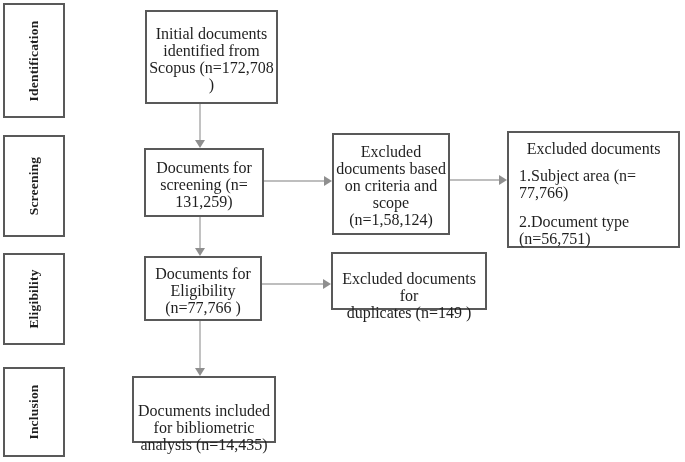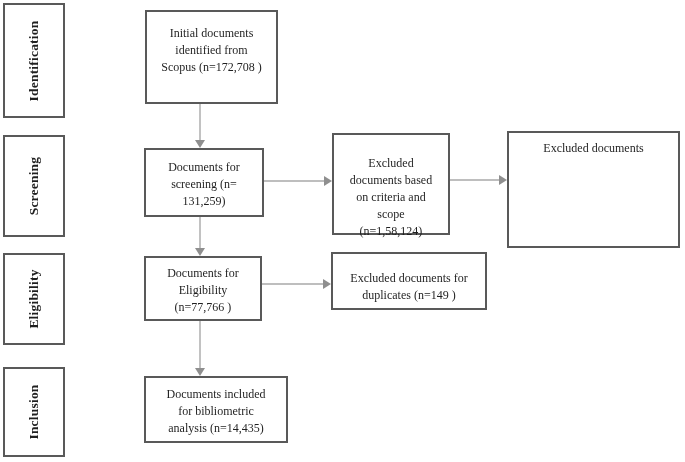--- a/index.html
+++ b/index.html
@@ -42,30 +42,30 @@
     transform: rotate(-90deg);
     white-space: nowrap;
     font-weight: bold;
     font-size: 13.5px;
     letter-spacing: 0.2px;
   }
   .flow-box {
     position: absolute;
     border: 2px solid var(--box-border);
     background: var(--bg);
-    font-size: 12px;
+    font-size: 16px;
     line-height: 17px;
     text-align: center;
   }
   .box-text { display: block; white-space: pre-line; }
   .box-initial    { left: 145px; top: 10px;  width: 133px; height: 94px;  padding-top: 13px; }
   .box-screening  { left: 144px; top: 148px; width: 120px; height: 69px;  padding-top: 9px; }
   .box-eligibility{ left: 144px; top: 256px; width: 118px; height: 65px;  padding-top: 7px; }
-  .box-included   { left: 144px; top: 376px; width: 144px; height: 67px;  padding-top: 8px; }
-  .box-criteria   { left: 332px; top: 133px; width: 118px; height: 102px; padding-top: 20px; }
+  .box-included   { left: 132px; top: 376px; width: 144px; height: 67px;  padding-top: 24px; }
+  .box-criteria   { left: 332px; top: 133px; width: 118px; height: 102px; padding-top: 8px; }
   .box-duplicates { left: 331px; top: 252px; width: 156px; height: 58px;  padding-top: 16px; }
   .box-details    { left: 507px; top: 131px; width: 173px; height: 117px; padding: 7px 8px 0 8px; }
   .details-title { text-align: center; margin-bottom: 10px; }
   .details-item  { text-align: left; padding-left: 2px; margin-bottom: 12px; }
 </style>
 </head>
 <body>
 
 <div class="canvas">
 
@@ -129,15 +129,17 @@
 (n=1,58,124)</span>
   </div>
 
   <div class="flow-box box-duplicates">
     <span class="box-text">Excluded documents for
 duplicates (n=149 )</span>
   </div>
 
   <div class="flow-box box-details">
     <div class="details-title">Excluded documents</div>
+    <div class="details-item">1.Subject area (n= 77,766)</div>
+    <div class="details-item">2.Document type (n=56,751)</div>
   </div>
 
 </div>
 
 </body></html>

